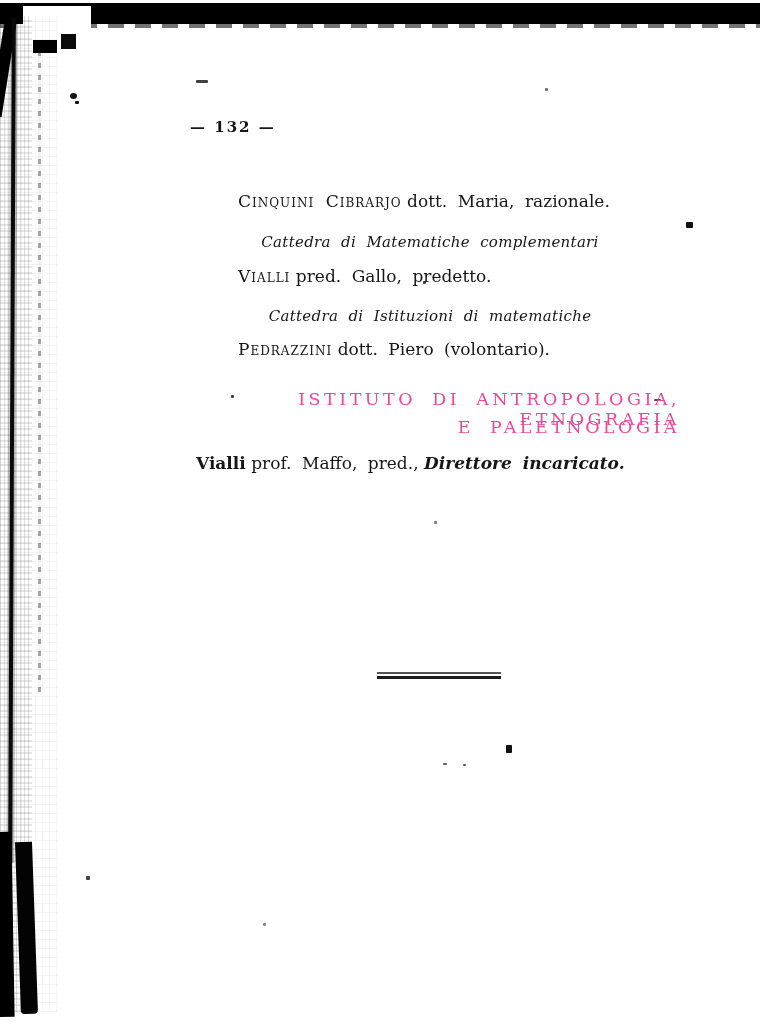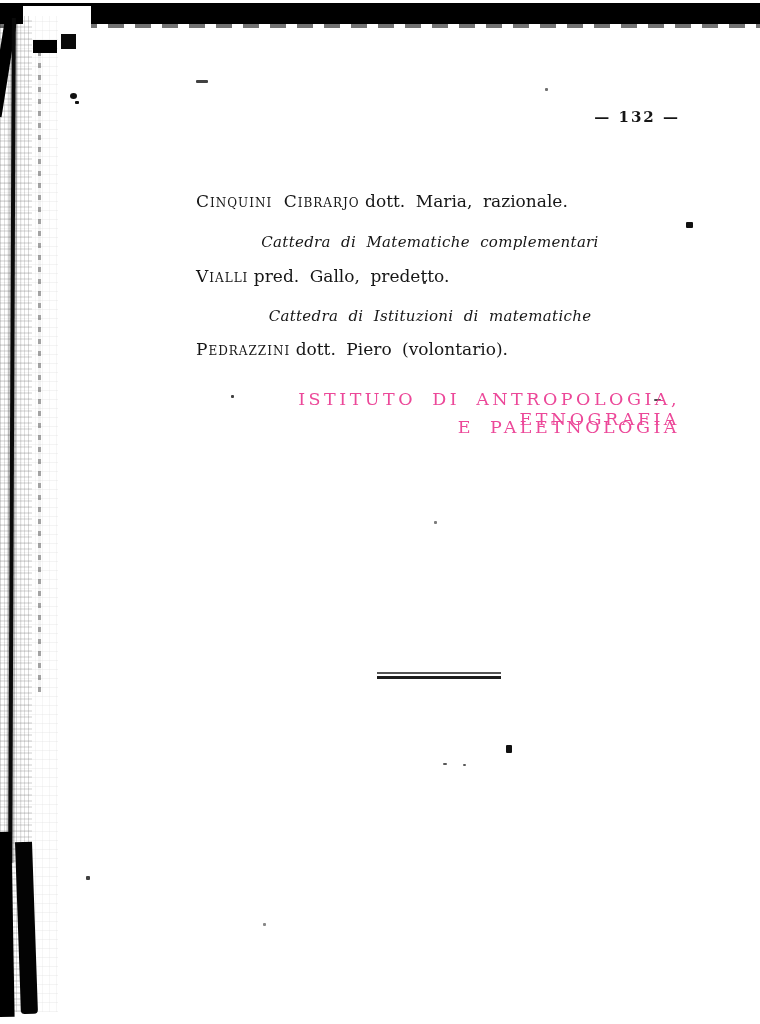--- a/index.html
+++ b/index.html
@@ -54,28 +54,28 @@
   .sp8 { left:423px; top:281px; width:3px; height:3px; opacity:.8; }
   .sp9 { left:545px; top:88px;  width:3px; height:3px; opacity:.6; }
   .sp10{ left:654px; top:399px; width:7px; height:2px; opacity:.75; }
   .sp11{ left:231px; top:395px; width:3px; height:3px; opacity:.8; }
   .sp12{ left:86px;  top:876px; width:4px; height:4px; opacity:.8; }
   .sp13{ left:434px; top:521px; width:3px; height:3px; opacity:.55; }
   .sp14{ left:263px; top:923px; width:3px; height:3px; opacity:.5; }
 
   
   .abs { position:absolute; }
-  .pageno { top:108px; left:190px; width:490px; text-align:right;
+  .pageno { top:118px; left:190px; width:490px; text-align:left;
     font-size:15px; font-weight:bold; letter-spacing:2px; }
   .chair-head { left:150px; width:560px; text-align:center;
     font-style:italic; font-size:15px; word-spacing:.35em; letter-spacing:.02em; }
   .ch1 { top:158px; } .ch2 { top:233px; } .ch3 { top:307px; }
   .fac-line { left:196px; font-size:17px; word-spacing:.3em; }
   .fl1 { top:191px; } .fl2 { top:266px; } .fl3 { top:339px;text-align:center; } .fl4 { top:453px; }
-  .sc { font-variant:small-caps; letter-spacing:1px; }
+  .sc { font-variant:small-caps; letter-spacing:1px;margin-left:42px; }
   .inst-title { left:170px; width:510px; text-align:right; font-size:17.5px;
     letter-spacing:3.5px; word-spacing:7px; color:#ec4899; }
   .it1 { top:389px; } .it2 { top:417px; }
   .bold { font-weight:bold; }
   .boldital { font-weight:bold; font-style:italic; }
   .gap { display:inline-block; width:.32em; }
 
   .end-rule { position:absolute; top:672px; left:377px; width:124px; height:2px;
     border-top:2px solid #555; border-bottom:3px solid #1c1c1c; }
 </style>
@@ -124,16 +124,19 @@
   </div>
 
   <div class="abs chair-head ch3">Cattedra di Istituzioni di matematiche</div>
   <div class="abs fac-line fl3">
     <span class="sc">Pedrazzini</span><span class="gap"></span><span>dott. Piero (volontario).</span>
   </div>
 
   <div class="abs inst-title it1">ISTITUTO DI ANTROPOLOGIA, ETNOGRAFIA</div>
   <div class="abs inst-title it2">E PALETNOLOGIA</div>
 
+  <div class="abs fac-line fl4">
+    <span class="bold">Vialli</span><span class="gap"></span><span>prof. Maffo, pred.,</span><span class="gap"></span><span class="boldital">Direttore incaricato.</span>
+  </div>
 
   <div class="end-rule"></div>
 
 </div>
 
 </body></html>

